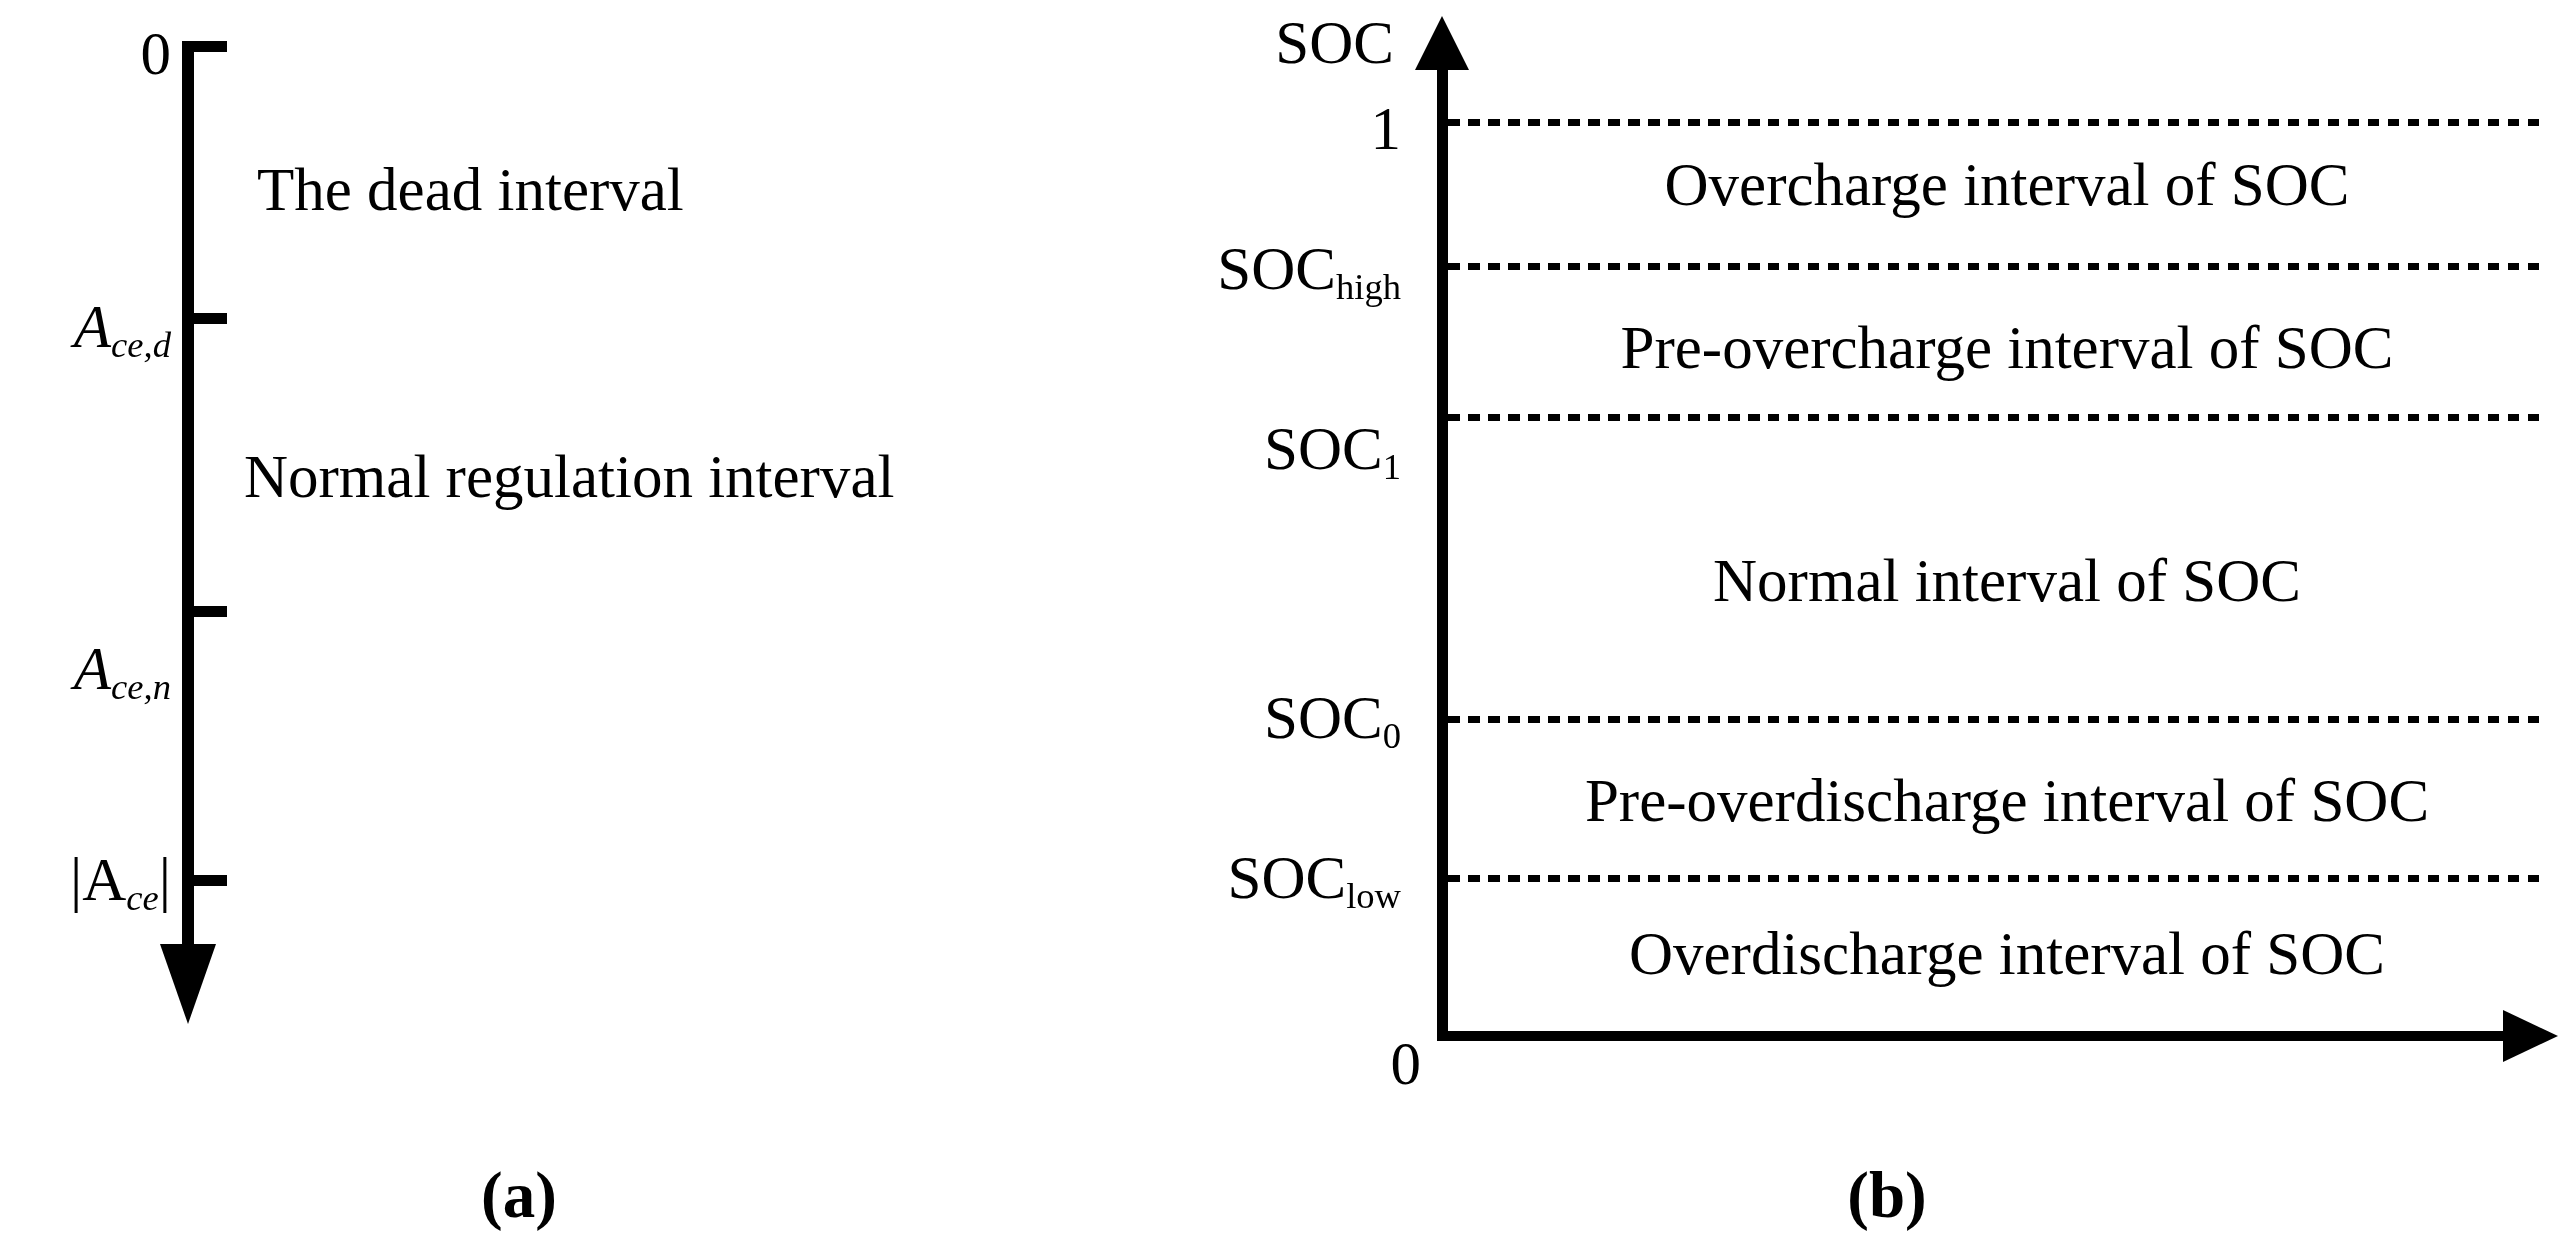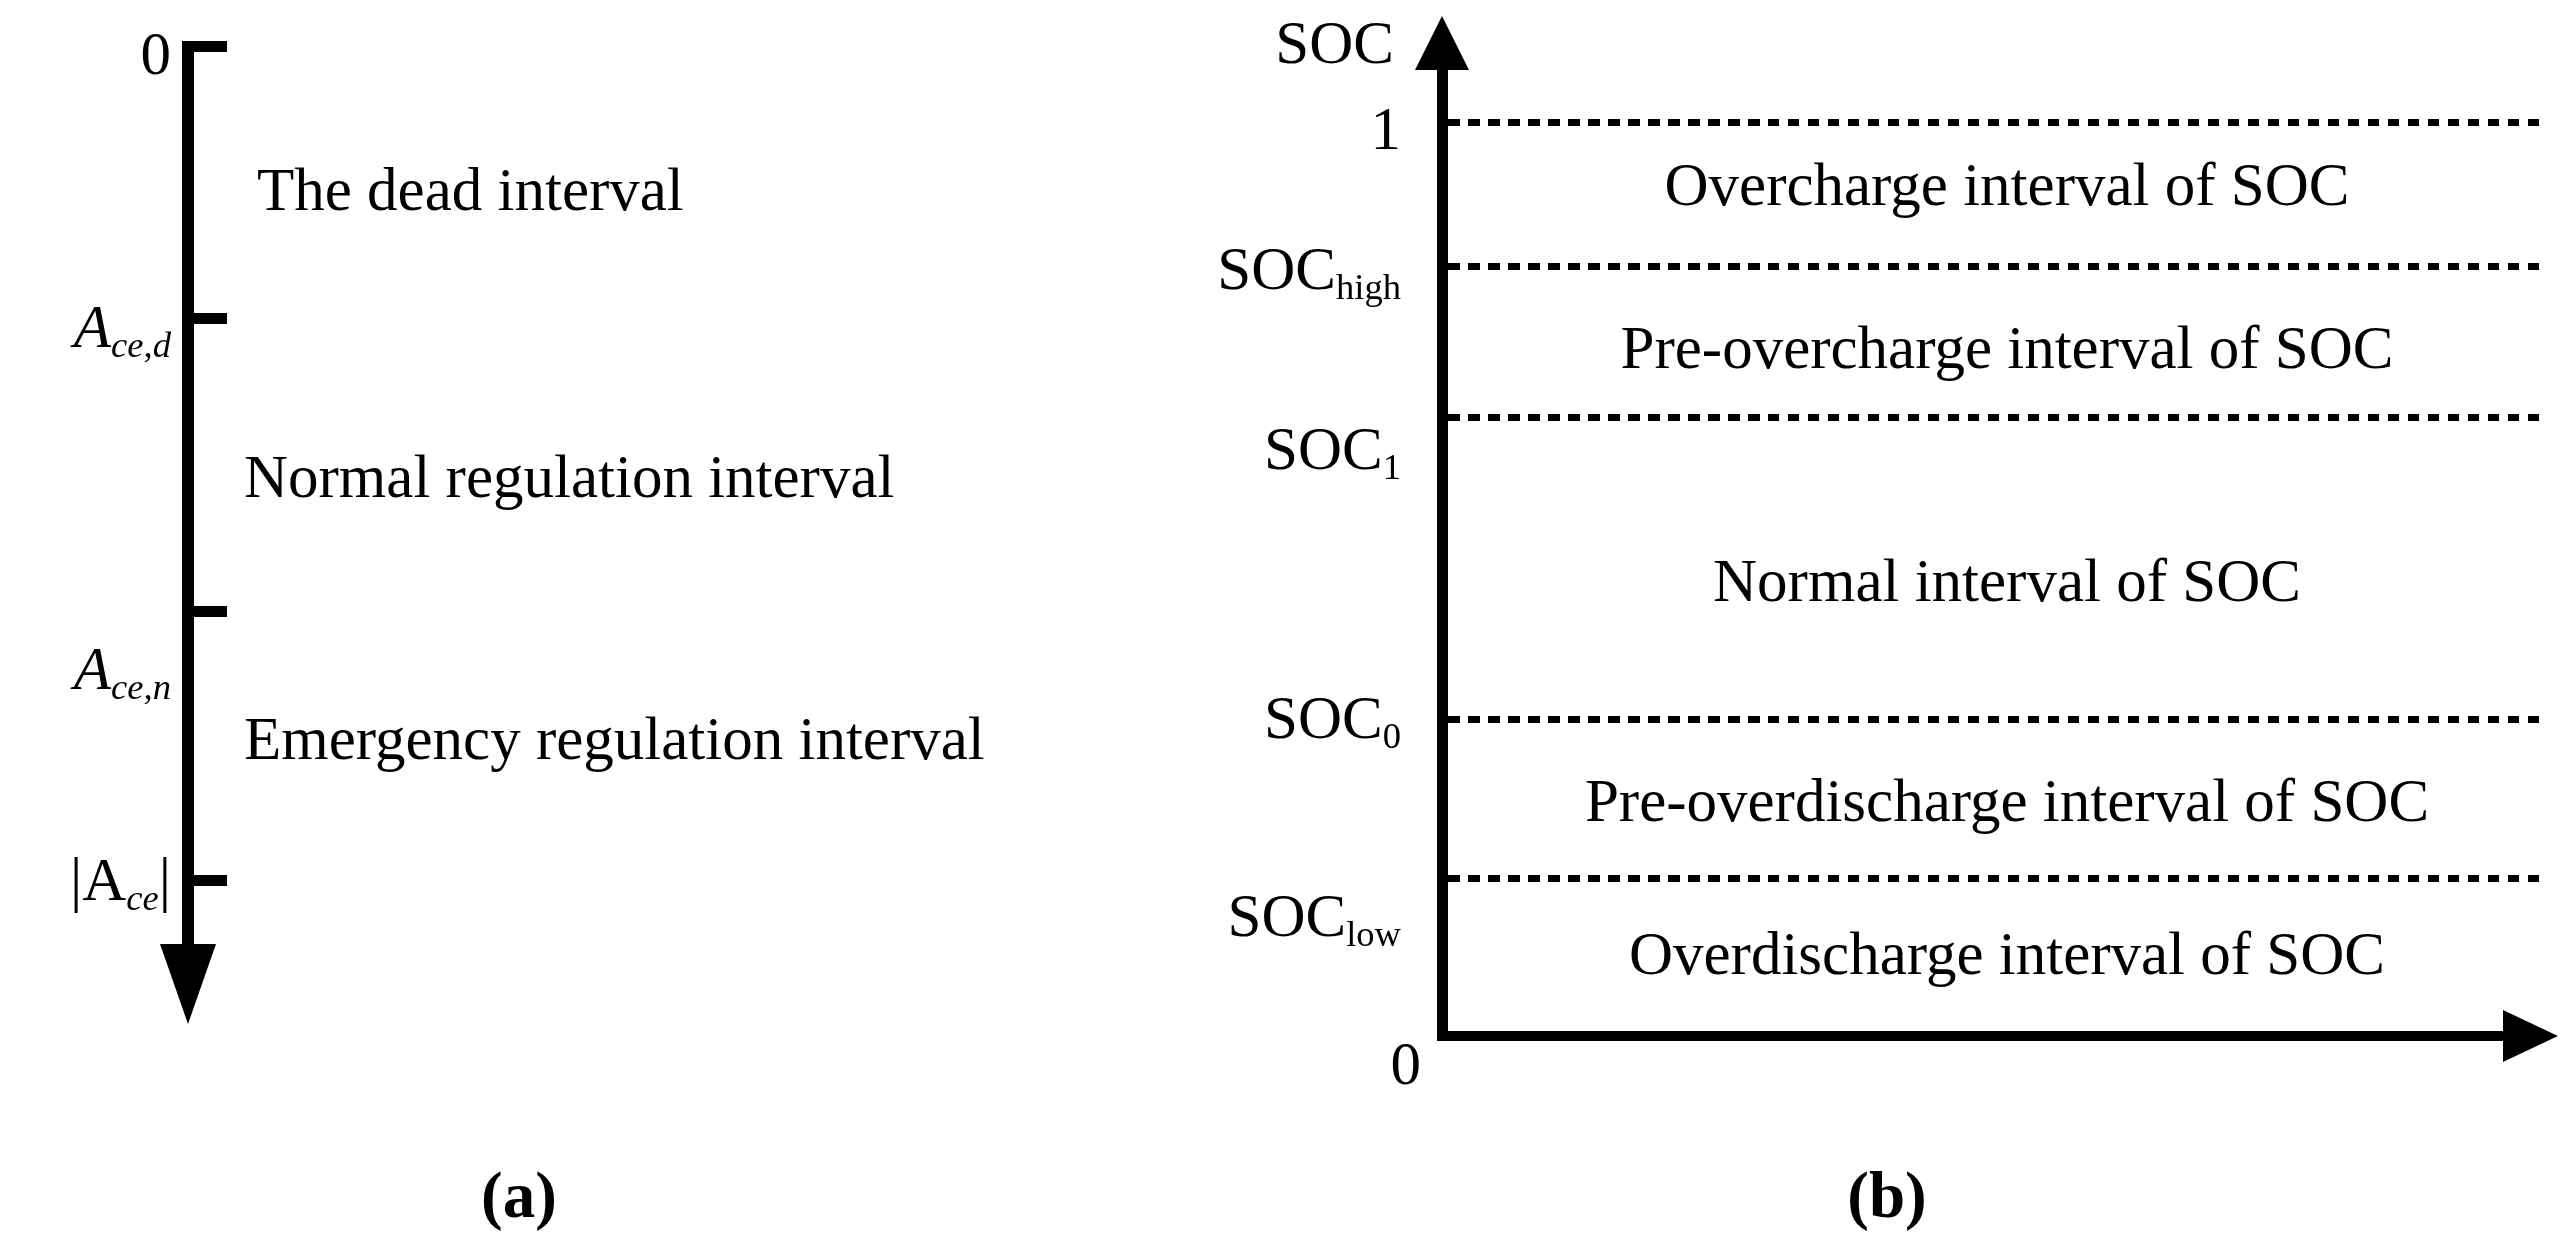--- a/index.html
+++ b/index.html
@@ -76,21 +76,21 @@
   .b-dotted-1 { top: 119px; }
   .b-dotted-2 { top: 263px; }
   .b-dotted-3 { top: 414px; }
   .b-dotted-4 { top: 716px; }
   .b-dotted-5 { top: 875px; }
   .b-ticklabel   { right: 1175px; text-align: right; }
   .b-ticklabel-1 { top: 128px; }
   .b-ticklabel-2 { top: 272px; }
   .b-ticklabel-3 { top: 420px; margin-top: 32px; }
   .b-ticklabel-4 { top: 721px; }
-  .b-ticklabel-5 { top: 919px; }
+  .b-ticklabel-5 { top: 881px; }
   .b-region      { left: 1456px; width: 1102px; text-align: center; }
   .b-region-1 { top: 184px; }
   .b-region-2 { top: 347px; }
   .b-region-3 { top: 580px; }
   .b-region-4 { top: 800px; }
   .b-region-5 { top: 953px; }
   .b-axis-title  { right: 1182px; top: 42px; text-align: right; }
   .b-origin      { right: 1155px; top: 1063px; text-align: right; }
   .b-caption     { left: 1887px; top: 1195px; }
 </style>
@@ -115,21 +115,20 @@
   </div>
   <div class="abs lbl vcenter a-ticklabel a-ticklabel-3">
     <span class="it">A</span><span class="sub it">ce,n</span>
   </div>
   <div class="abs lbl vcenter a-ticklabel a-ticklabel-4">
     <span>|</span><span>A</span><span class="sub it">ce</span><span>|</span>
   </div>
 
   <div class="abs lbl vcenter a-interval a-interval-1">The dead interval</div>
   <div class="abs lbl vcenter a-interval a-interval-2">Normal regulation interval</div>
-  <div class="abs lbl vcenter a-interval a-interval-3">Emergency regulation interval</div>
 
   <div class="abs caption a-caption">(a)</div>
 
   <div class="abs lbl vcenter b-axis-title">SOC</div>
   <div class="abs b-axis-v"></div>
   <div class="abs b-arrowhead-up"></div>
   <div class="abs b-axis-h"></div>
   <div class="abs b-arrowhead-right"></div>
 
   <div class="abs b-dotted b-dotted-1"></div>

